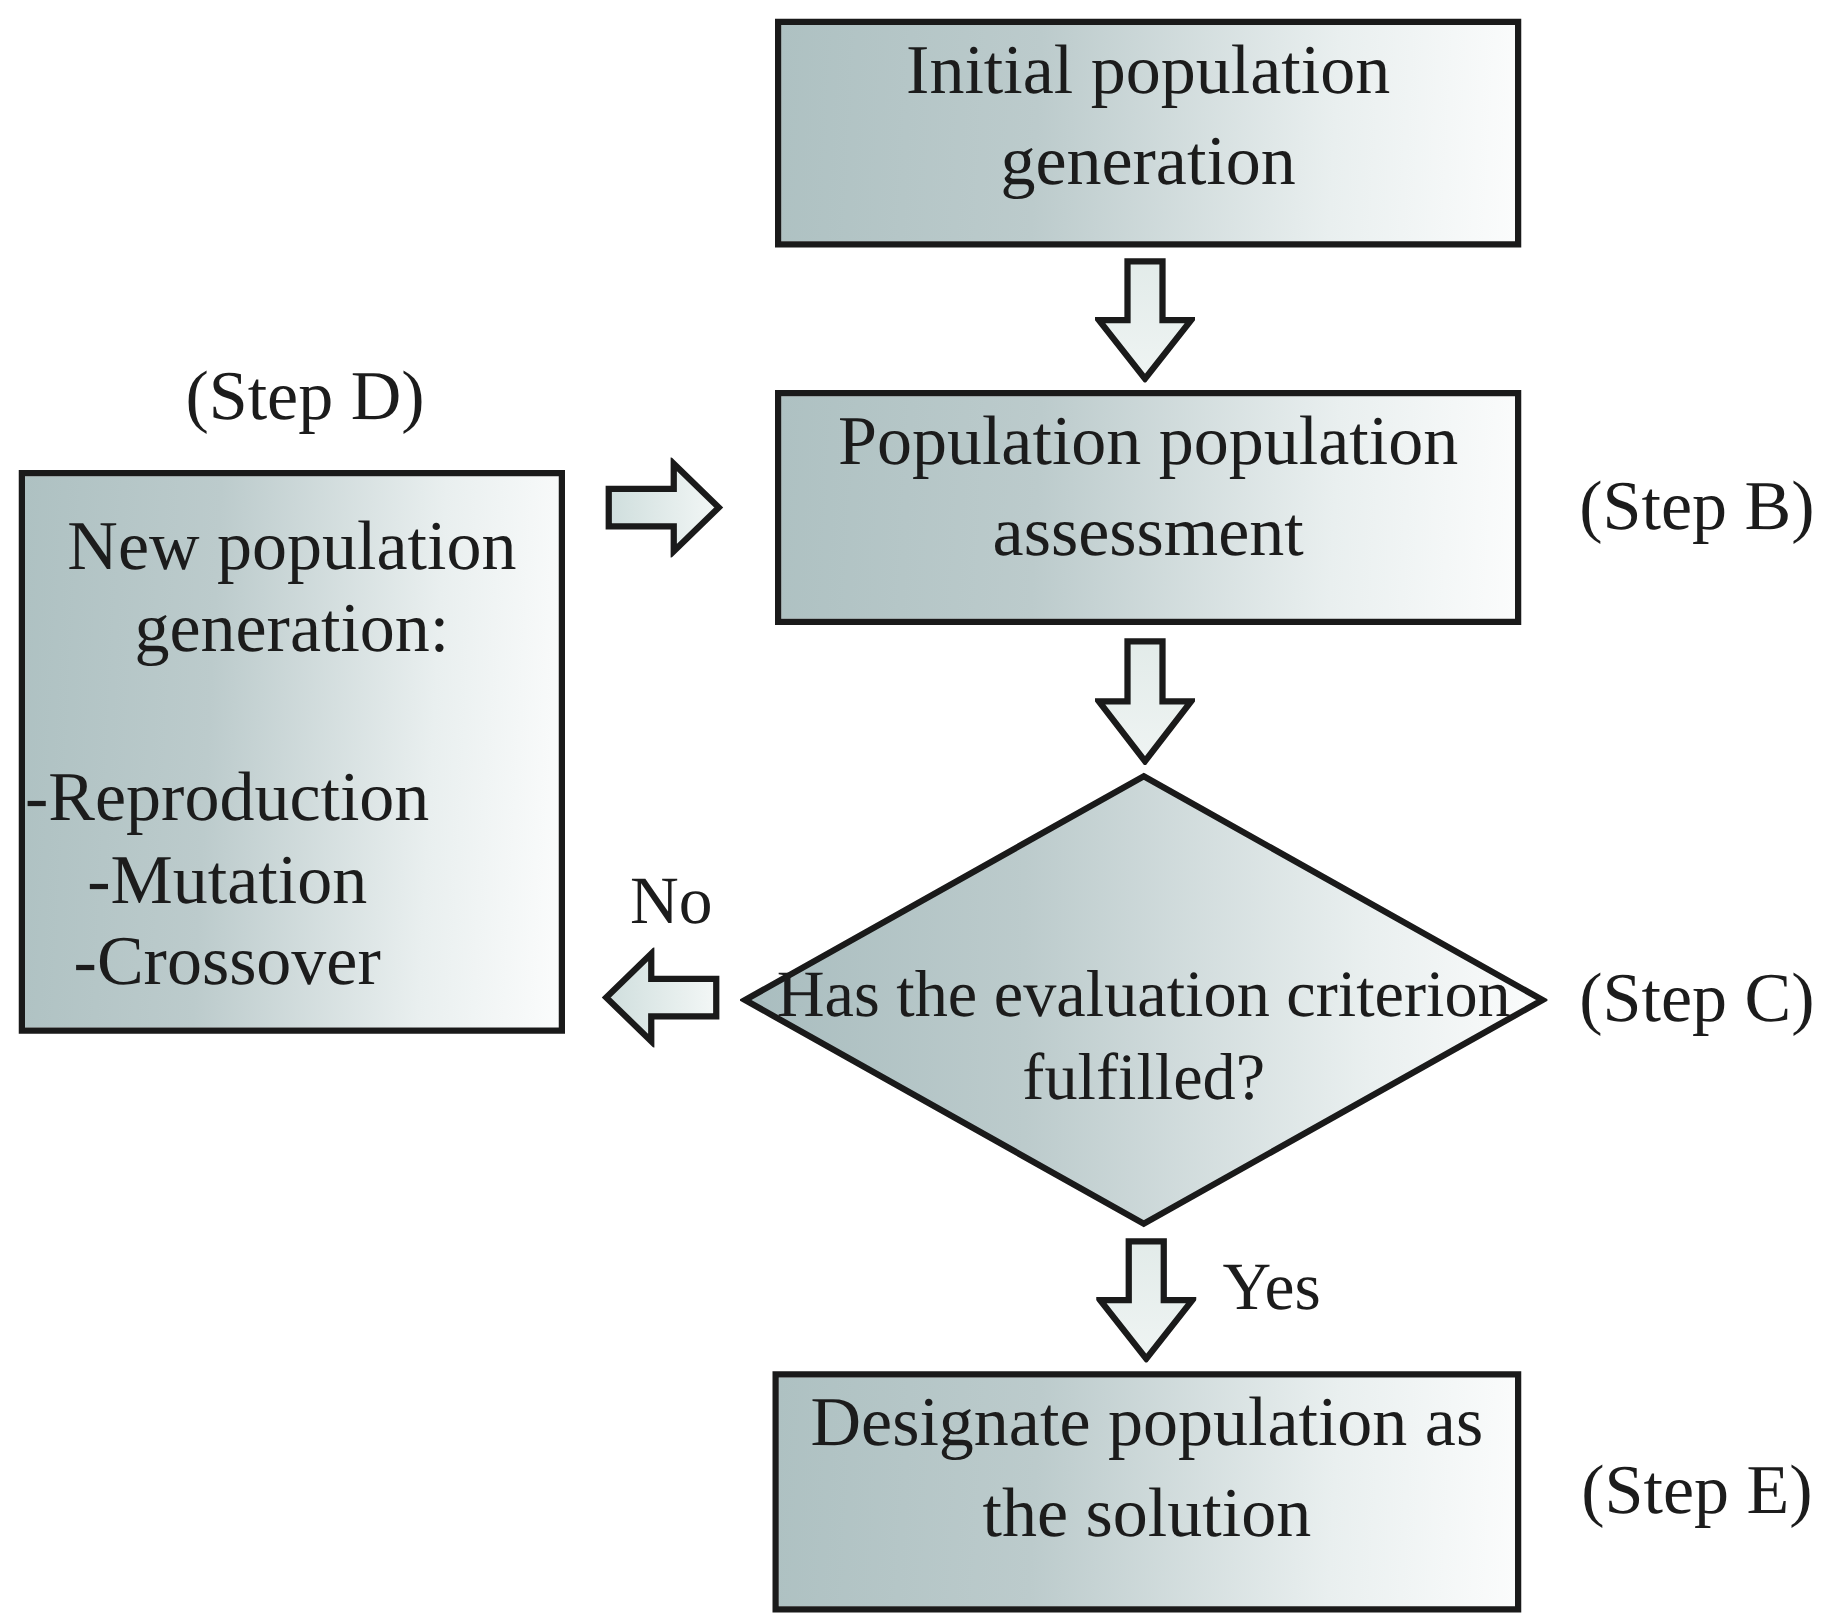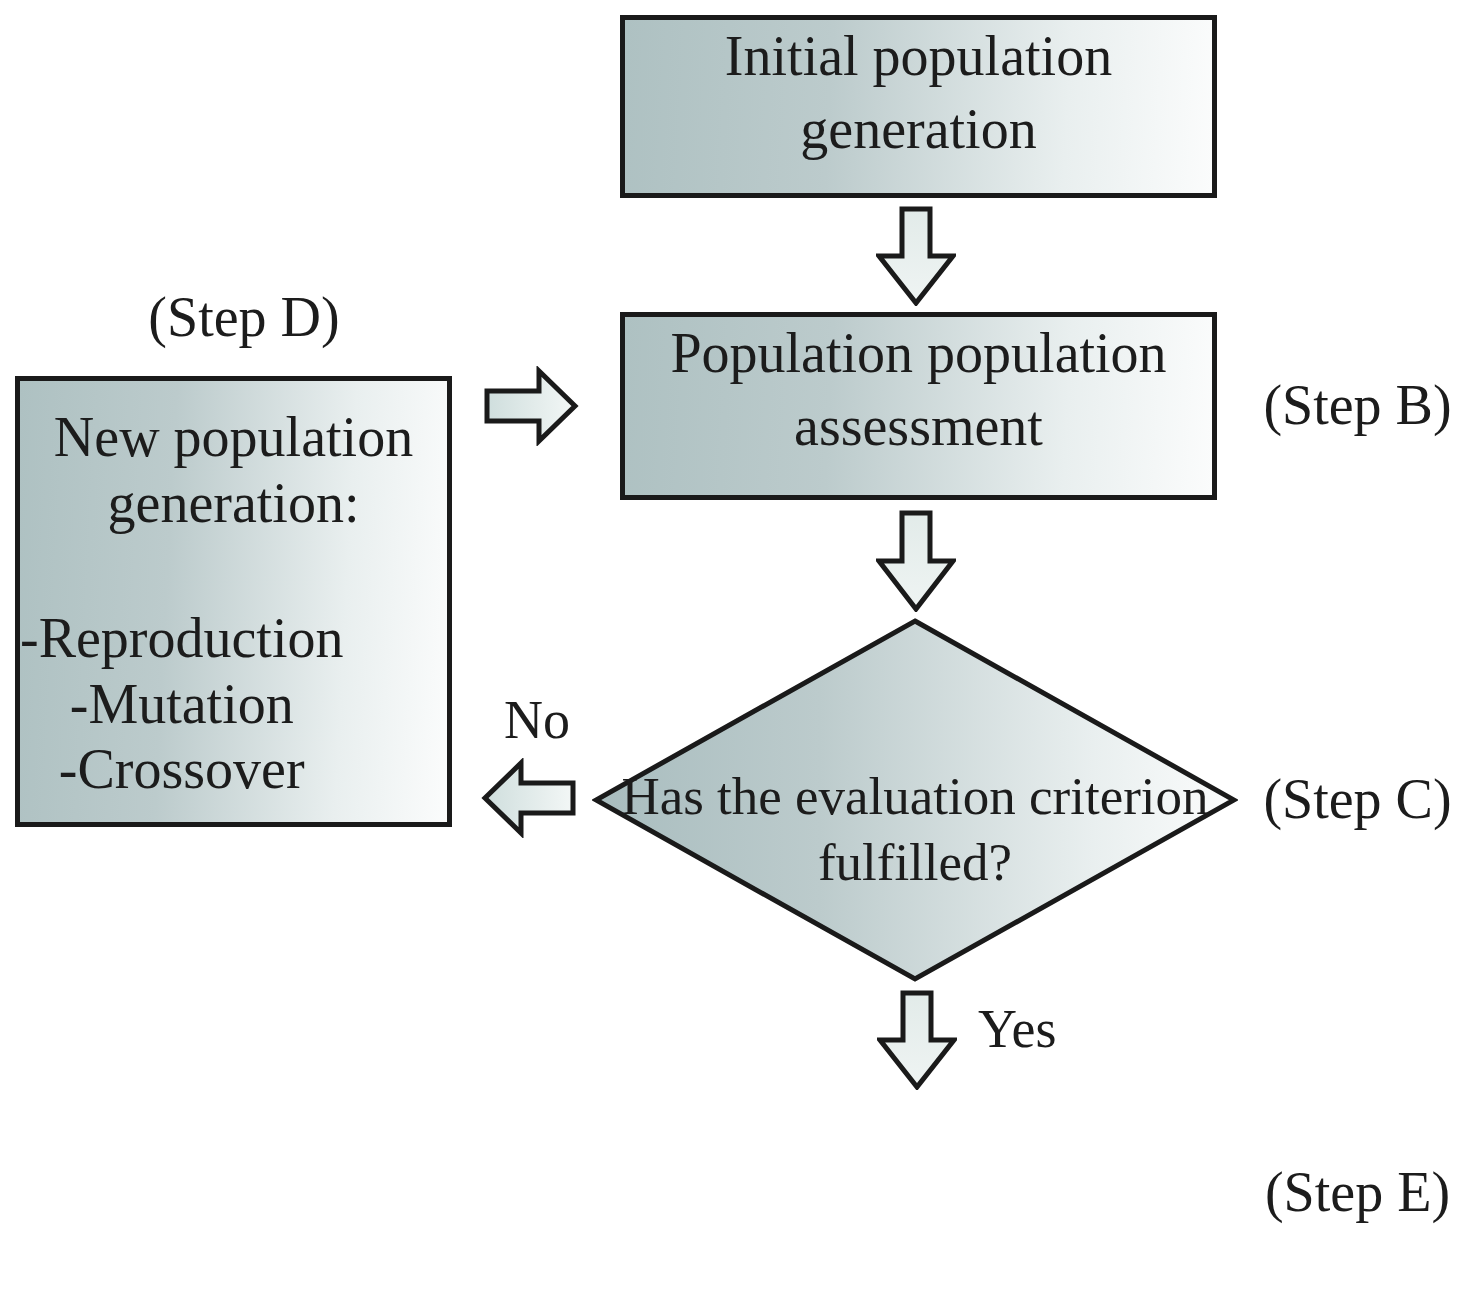--- a/index.html
+++ b/index.html
@@ -157,15 +157,18 @@
   <div class="flow-word no-word">No</div>
   <svg class="svg-abs" style="left:481px; top:758px;" width="96" height="80" viewBox="0 0 96 80">
     <polygon points="92,25 40,25 40,5 4,40 40,75 40,55 92,55" fill="url(#gradArrowH)" stroke="#1a1a1a" stroke-width="5" stroke-linejoin="miter"></polygon>
   </svg>
 
   <svg class="svg-abs" style="left:877px; top:990px;" width="80" height="100" viewBox="0 0 80 100">
     <polygon points="26,3 54,3 54,50 77,50 40,97 3,50 26,50" fill="url(#gradArrowV)" stroke="#1a1a1a" stroke-width="5" stroke-linejoin="miter"></polygon>
   </svg>
   <div class="flow-word yes-word">Yes</div>
 
+  <div class="node box-e">
+    <div class="node-label">Designate population as the solution</div>
+  </div>
   <div class="steplabel tag-e">(Step E)</div>
 
 </div>
 
 </body></html>

